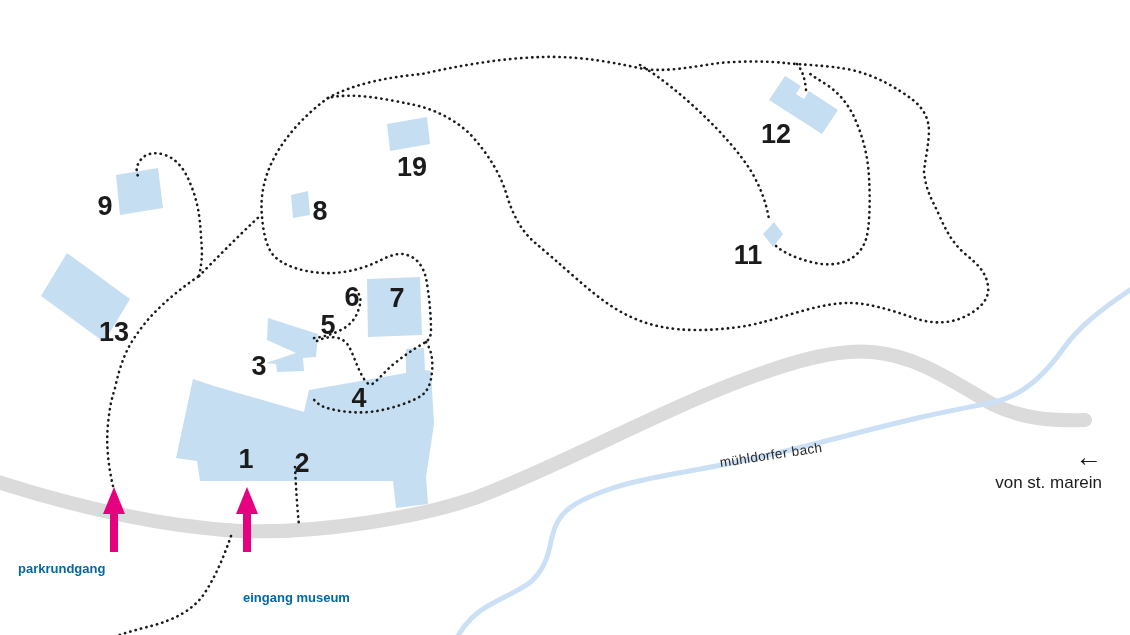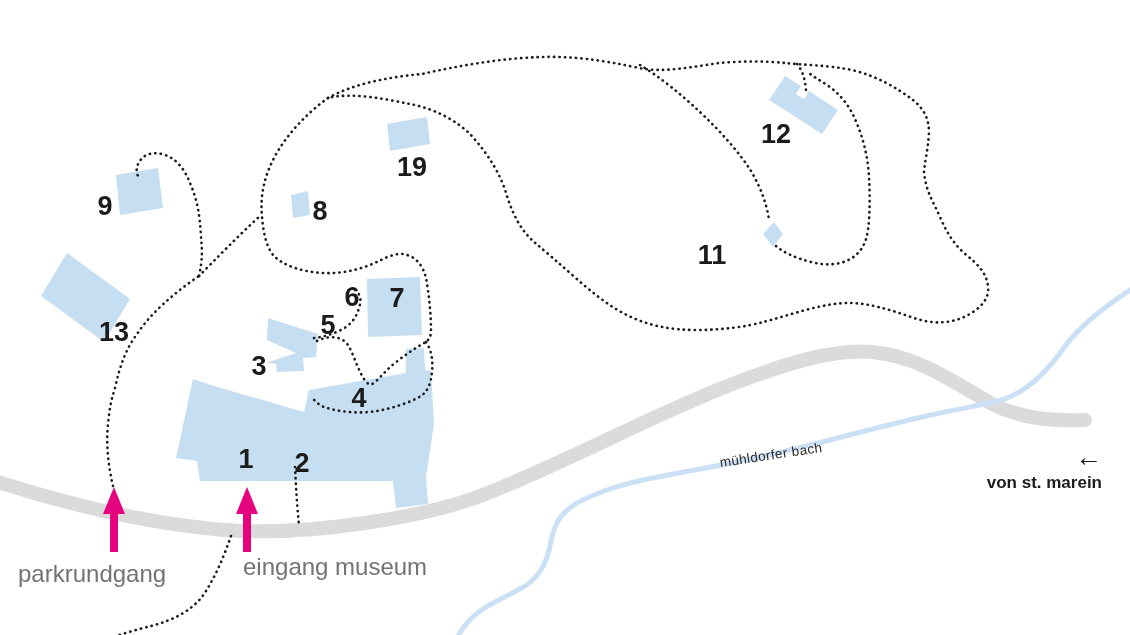--- a/index.html
+++ b/index.html
@@ -6,31 +6,31 @@
   #map-canvas{
     position:relative;width:1130px;height:635px;background:#ffffff;overflow:hidden;
     font-family:"Liberation Sans","DejaVu Sans",sans-serif;
   }
   #map-svg{position:absolute;left:0;top:0;}
   .bnum{
     position:absolute;transform:translate(-50%,-50%);
     font-size:27px;font-weight:bold;color:#1b1b1b;line-height:1;white-space:nowrap;
   }
   .caption{
-    position:absolute;font-size:24px;font-weight:normal;color:#737373;line-height:1;white-space:nowrap;
+    position:absolute;font-size:13px;font-weight:bold;color:#0369a1;line-height:1;white-space:nowrap;
   }
   .stream-label{
     position:absolute;transform:translate(-50%,-50%) rotate(-8.5deg);
     font-size:13.5px;color:#2a2a2a;letter-spacing:.4px;white-space:nowrap;
   }
   .direction{
     position:absolute;text-align:right;color:#1c1c1c;white-space:nowrap;
   }
   .direction .glyph{display:block;font-size:27px;line-height:1;margin-bottom:3px;}
-  .direction .txt{display:block;font-size:17px;line-height:1;font-weight:bold;}
+  .direction .txt{display:block;font-size:17px;line-height:1;}
 </style>
 </head>
 <body>
 
 <div id="map-canvas">
 
   <svg id="map-svg" width="1130" height="635" viewBox="0 0 1130 635">
 
     <path d="M -8,480 C 60,502 150,526 240,531 C 320,534 420,517 475,498 C 560,466 640,421 720,389 C 790,361 835,349 872,352 C 918,356 952,381 992,404 C 1022,419 1052,421 1085,420" fill="none" stroke="#dbdbdb" stroke-width="14" stroke-linecap="round"></path>
 
@@ -79,26 +79,26 @@
   <div class="bnum" style="left:246px;top:459px;">1</div>
   <div class="bnum" style="left:302px;top:463px;">2</div>
   <div class="bnum" style="left:259px;top:366px;">3</div>
   <div class="bnum" style="left:359px;top:398px;">4</div>
   <div class="bnum" style="left:328px;top:325px;">5</div>
   <div class="bnum" style="left:352px;top:297px;">6</div>
   <div class="bnum" style="left:397px;top:298px;">7</div>
   <div class="bnum" style="left:320px;top:211px;">8</div>
   <div class="bnum" style="left:105px;top:206px;">9</div>
   <div class="bnum" style="left:412px;top:167px;">19</div>
-  <div class="bnum" style="left:712px;top:255px;">11</div>
+  <div class="bnum" style="left:748px;top:255px;">11</div>
   <div class="bnum" style="left:776px;top:134px;">12</div>
   <div class="bnum" style="left:84px; top:332px;margin-left:30px;">13</div>
 
   <div class="caption" style="left:18px;top:562px;">parkrundgang</div>
-  <div class="caption" style="left:243px;top:555px;">eingang museum</div>
+  <div class="caption" style="left:243px;top:591px;">eingang museum</div>
 
   <div class="stream-label" style="left:771px;top:455px;">mühldorfer bach</div>
 
   <div class="direction" style="right:28px;top:444px;">
     <span class="glyph">←</span>
     <span class="txt">von st. marein</span>
   </div>
 
 </div>
 

